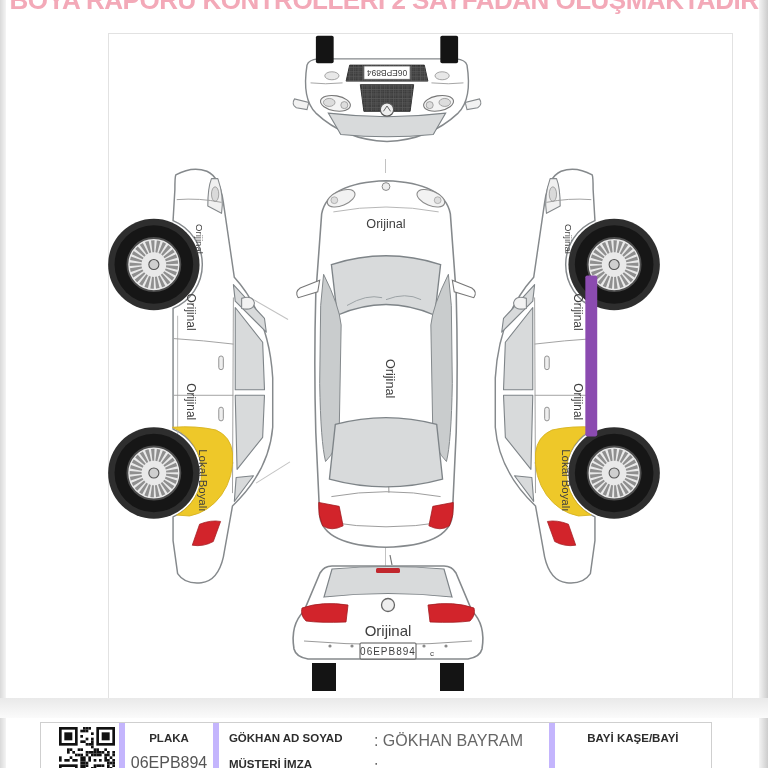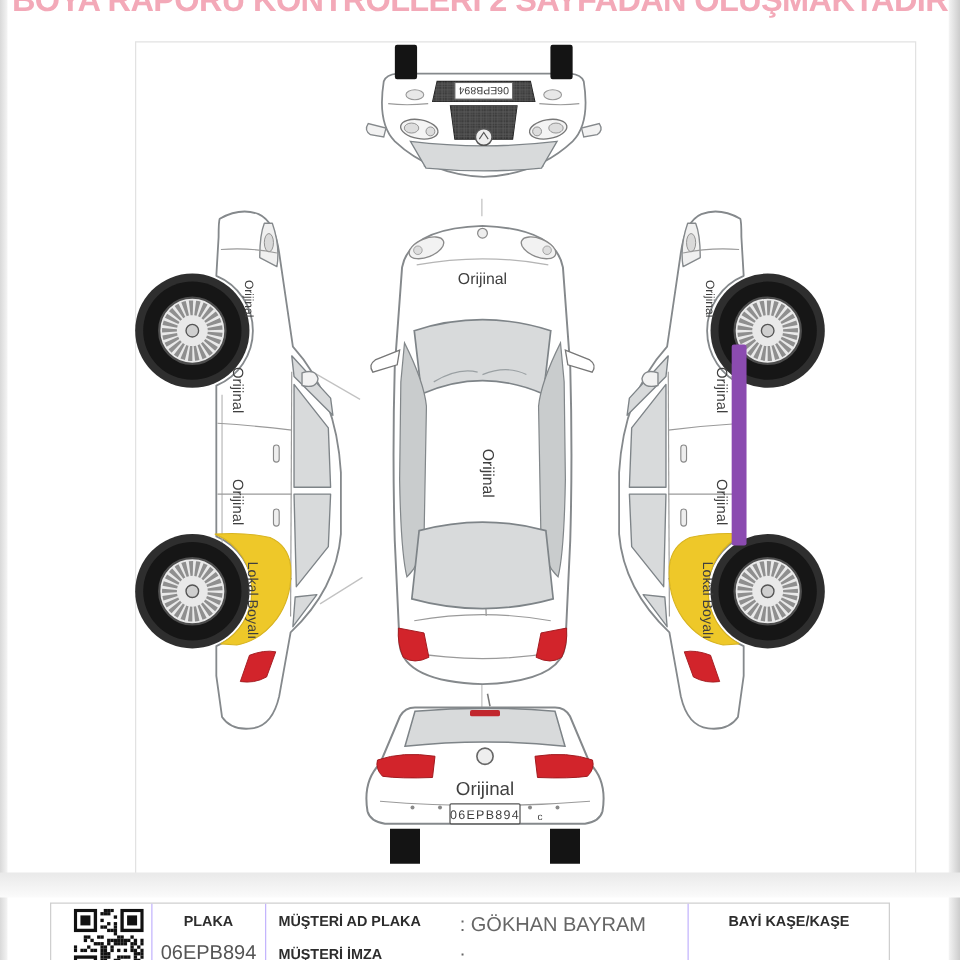--- a/index.html
+++ b/index.html
@@ -23,21 +23,21 @@
   .right-car{left:368px;top:127px;}
   .sideSvg{position:absolute;left:50%;top:50%;width:430px;height:192px;
        margin-left:-215px;margin-top:-96px;}
   .left-car .sideSvg{transform:rotate(90deg);}
   .right-car .sideSvg{transform:rotate(-90deg);}
   .conn{position:absolute;background:#c2c2c2;}
   .band{position:absolute;left:0;top:698px;width:768px;height:20px;
        background:linear-gradient(#e9e9e9,#fbfbfb);}
   .footer-table{position:absolute;left:40px;top:722px;width:670px;height:46px;
        border:1px solid #cfcfcf;background:#fff;display:flex;overflow:visible;}
-  .cell{border-right:1px solid #c4b5fd;position:relative;}
+  .cell{border-right:6px solid #c4b5fd;position:relative;}
   .cell:last-child{border-right:none;}
   .cell-qr{width:80px;}
   .cell-plaka{width:90px;text-align:center;}
   .cell-musteri{width:338px;}
   .cell-bayi{width:160px;text-align:center;}
   .lbl{font-weight:bold;font-size:11.5px;color:#2d2d2d;letter-spacing:0;}
   .val{font-size:16px;color:#4a4a4a;font-weight:bold;}
   .cell-plaka .lbl{display:block;margin-top:9px;}
   .cell-plaka .val{display:block;margin-top:10px;font-weight:normal;color:#555;}
   .m-row{display:flex;margin:9px 0 0 10px;}
@@ -335,24 +335,24 @@
         <rect x="1.33" y="38.67" width="16.00" height="16.00" fill="none" stroke="#111" stroke-width="2.67"></rect>
         <rect x="5.33" y="42.67" width="8.00" height="8.00"></rect>
       </svg>
   </div>
   <div class="cell cell-plaka">
     <span class="lbl">PLAKA</span>
     <span class="val">06EPB894</span>
   </div>
   <div class="cell cell-musteri">
     <div class="m-row">
-      <span class="lbl">MÜŞTERİ AD PLAKA</span>
+      <span class="lbl">GÖKHAN AD SOYAD</span>
       <span class="val">: GÖKHAN BAYRAM</span>
     </div>
     <div class="m-row m-row2">
       <span class="lbl">MÜŞTERİ İMZA</span>
       <span class="val">:</span>
     </div>
   </div>
   <div class="cell cell-bayi">
-    <span class="lbl">BAYİ KAŞE/KAŞE</span>
+    <span class="lbl">BAYİ KAŞE/BAYİ</span>
   </div>
 </div>
 
 </body></html>

